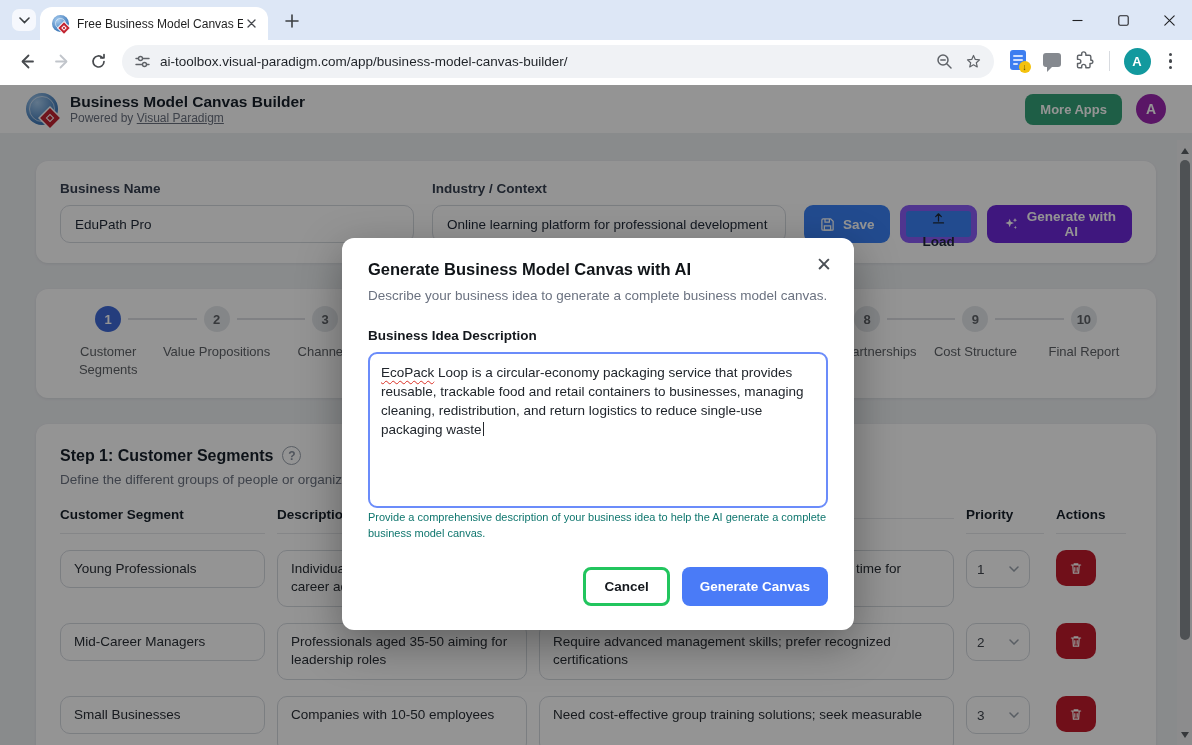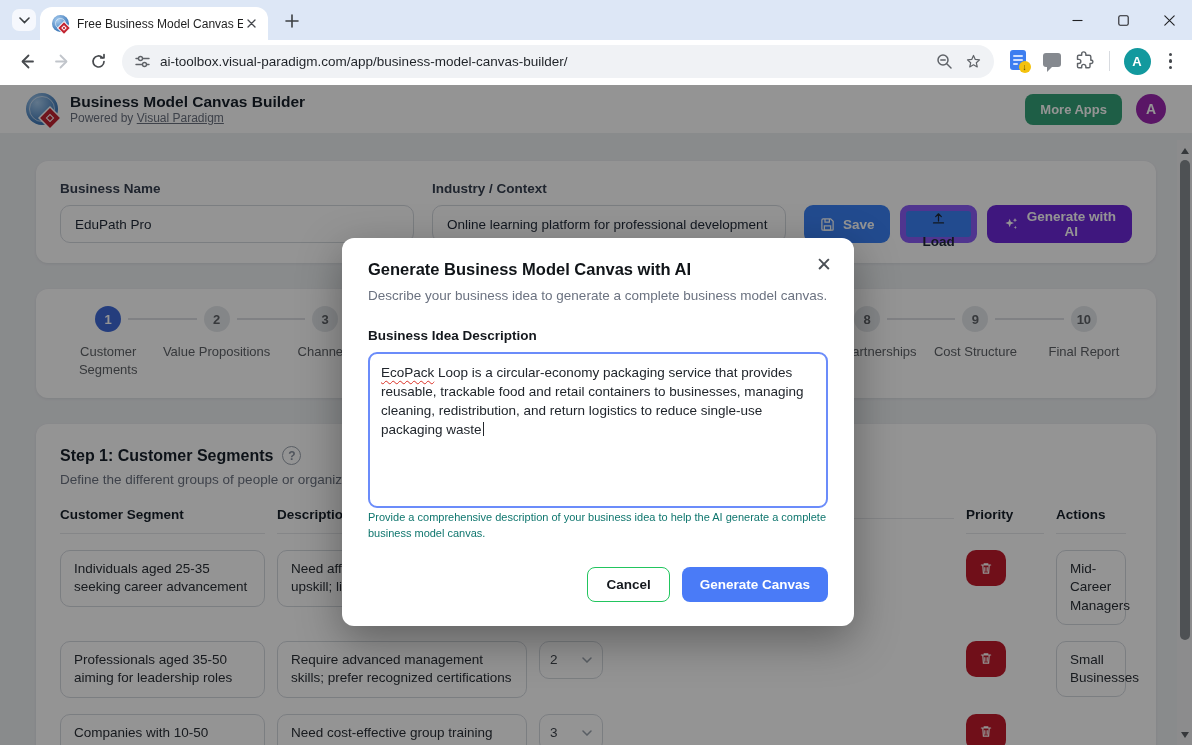--- a/index.html
+++ b/index.html
@@ -99,21 +99,21 @@
   .modal { position:absolute; left:342px; top:153px; width:512px; background:#fff; border-radius:12px; z-index:20; box-shadow:0 14px 44px rgba(0,0,0,.35); padding:22px 26px 24px; }
   .m-title { font-size:16.5px; font-weight:bold; color:#101418; }
   .m-close { position:absolute; right:16px; top:11px; font-size:19px; color:#4a4f55; padding:4px 6px; background:none; border:none; font-family:inherit; }
   .m-sub { margin-top:9px; font-size:13.5px; color:#6b7280; }
   .m-label { margin-top:25px; font-size:13.5px; font-weight:bold; color:#14181d; }
   .m-textarea { margin-top:9px; height:156px; border:2px solid #6b8cfa; border-radius:9px; padding:9px 11px; font-size:13.5px; color:#21262c; line-height:1.42; }
   .misspell { text-decoration:underline wavy #d93025 1px; text-underline-offset:3px; }
   .caret { display:inline-block; width:1.5px; height:14px; background:#23272c; margin-left:1px; vertical-align:-2px; }
   .m-hint { margin-top:2px; font-size:11px; color:#0f766e; line-height:1.45; width:466px; }
   .m-footer { margin-top:25px; display:flex; justify-content:flex-end; gap:12px; }
-  .btn-cancel { padding:9px 18px; border-radius:8px; border:1px solid #22c55e; background:#fff; font-size:13.5px; font-weight:bold; color:#14181d; font-family:inherit; }
+  .btn-cancel { padding:9px 18px; border-radius:8px; border:3px solid #22c55e; background:#fff; font-size:13.5px; font-weight:bold; color:#14181d; font-family:inherit; }
   .btn-generate { padding:9px 18px; border-radius:8px; border:none; background:#4a7bf7; font-size:13.5px; font-weight:bold; color:#fff; font-family:inherit; }
 
   svg { display:block; }
 </style>
 </head>
 <body>
 
 <div class="tabstrip">
   <div class="tab-chevron-btn">
     <span>
@@ -340,20 +340,21 @@
       </div>
       <div class="s1-sub">Define the different groups of people or organizati</div>
 
       <div class="tbl">
         <div class="th">Customer Segment</div>
         <div class="th">Description</div>
         <div class="th"></div>
         <div class="th">Priority</div>
         <div class="th">Actions</div>
 
+        <div class="cellbox">Young Professionals</div>
         <div class="cellbox tall">Individuals aged 25-35 seeking career advancement</div>
         <div class="cellbox tall">Need affordable, flexible courses to upskill; limited time for learning</div>
         <div class="prio">
           <span>1</span>
           <span>
               <svg width="10" height="6" viewBox="0 0 10 6">
                 <path d="M1 1l4 4 4-4" fill="none" stroke="#9aa2ad" stroke-width="1.5" stroke-linecap="round"></path>
               </svg>
             </span>
         </div>

